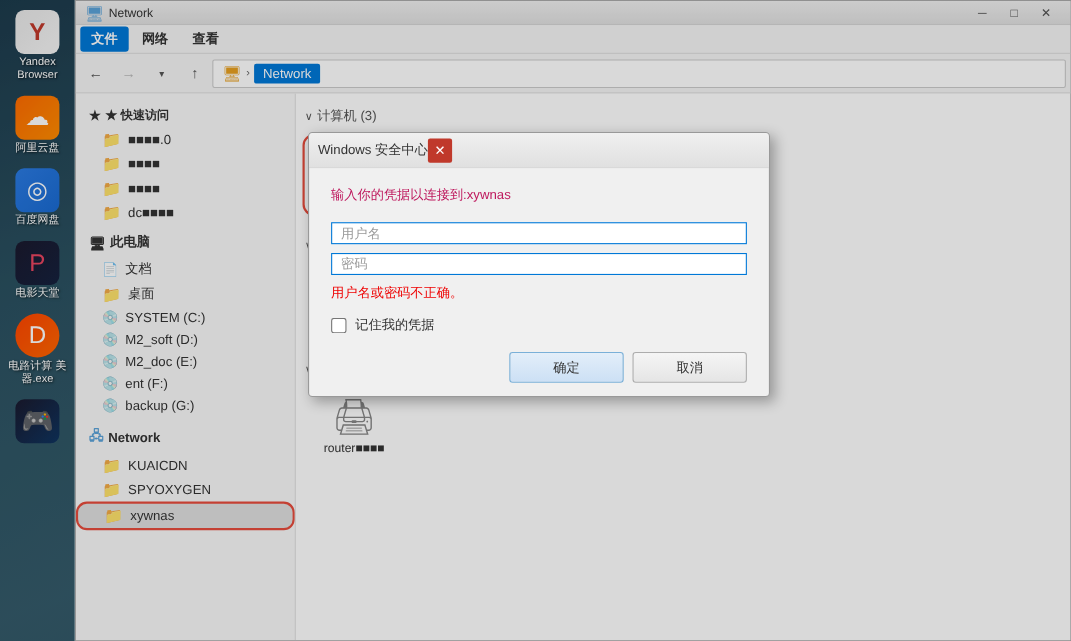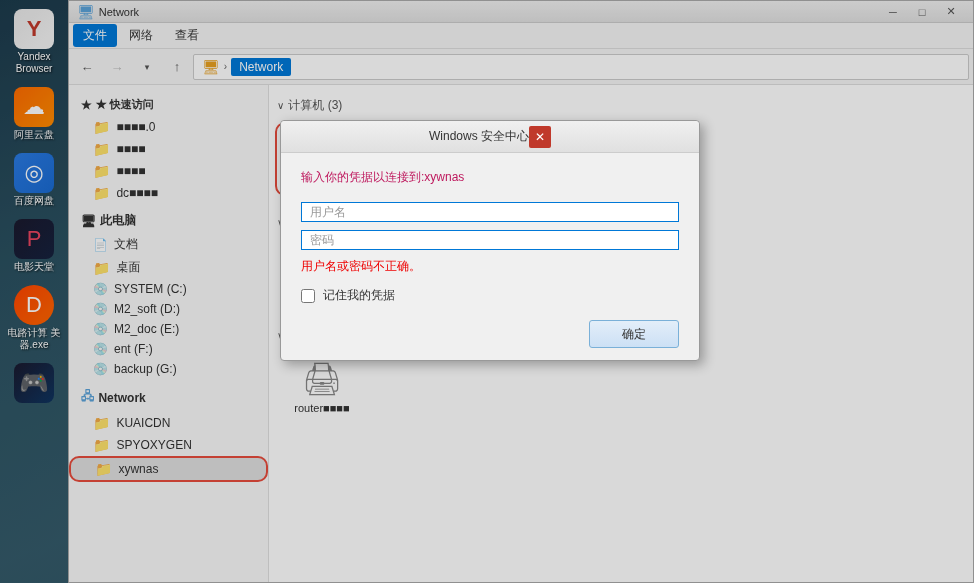--- a/index.html
+++ b/index.html
@@ -62,21 +62,21 @@
     #title-bar-left { display: flex; align-items: center; gap: 4px; }
     #title-bar-controls { display: flex; gap: 1px; }
     .tb-btn { width: 28px; height: 20px; border: none; background: transparent; cursor: pointer; font-size: 11px; color: #555; display: flex; align-items: center; justify-content: center; border-radius: 2px; }
 
     
     #menu-bar {
       height: 26px; background: #f5f5f5; display: flex; align-items: center;
       padding: 0 4px; border-bottom: 1px solid #ddd; gap: 2px;
     }
     .menu-item {
-      padding: 3px 10px; cursor: pointer; border-radius: 3px; font-size: 12px; color: #333;
+      padding: 3px 10px; cursor: pointer; border-radius: 3px; font-size: 12px; color: #333; font-weight: bold;
     }
     .menu-item.active { background: #0078d7; color: white; }
 
     
     #toolbar {
       height: 36px; background: #f5f5f5; display: flex; align-items: center;
       padding: 0 4px; border-bottom: 1px solid #ddd; gap: 2px;
     }
     .nav-btn {
       width: 28px; height: 28px; background: transparent; border: 1px solid transparent;
@@ -152,21 +152,21 @@
 
     #credentials-dialog {
       width: 420px; background: #f0f0f0; border: 1px solid #999;
       box-shadow: 4px 4px 12px rgba(0,0,0,0.3); border-radius: 4px;
       position: absolute; top: 120px; left: 280px;
     }
 
     #dialog-titlebar {
       height: 32px; background: linear-gradient(to bottom, #f0f0f0, #e0e0e0);
       display: flex; align-items: center; padding: 0 8px;
-      justify-content: center; border-bottom: 1px solid #ccc;
+      justify-content: flex-start; border-bottom: 1px solid #ccc;
       border-radius: 4px 4px 0 0;
     }
     #dialog-title-text { font-size: 12px; color: #333; font-weight: normal; }
     #dialog-close-btn {
       width: 22px; height: 22px; background: #c0392b; border: none;
       color: white; cursor: pointer; border-radius: 2px; font-size: 12px;
       display: flex; align-items: center; justify-content: center;
     }
 
     #dialog-body {
@@ -188,21 +188,21 @@
     }
     #remember-checkbox { width: 14px; height: 14px; cursor: pointer; }
     #remember-label { font-size: 12px; color: #333; }
 
     #error-text { color: #e00; font-size: 12px; margin-bottom: 12px; }
 
     #dialog-buttons {
       display: flex; gap: 8px; justify-content: flex-end; padding-top: 4px;
     }
     .dialog-btn {
-      width: 90px; height: 28px; border: 1px solid #adadad;
+      width: 104px; height: 28px; border: 1px solid #adadad;
       background: linear-gradient(to bottom, #f5f5f5, #e5e5e5);
       cursor: pointer; font-size: 12px; color: #333; border-radius: 3px;
     }
     .dialog-btn.primary { background: linear-gradient(to bottom, #e3eef9, #cce0f5); border-color: #7ab0d8; }
 
     
     #watermark {
       position: absolute; bottom: 6px; right: 80px;
       font-size: 10px; color: rgba(255,255,255,0.6);
     }
@@ -428,19 +428,20 @@
 
         <div id="error-text">用户名或密码不正确。</div>
 
         <div id="remember-row">
           <input type="checkbox" id="remember-checkbox" style="">
           <label id="remember-label" for="remember-checkbox">记住我的凭据</label>
         </div>
 
         <div id="dialog-buttons">
           <button class="dialog-btn primary">确定</button>
+          <button class="dialog-btn">取消</button>
         </div>
       </div>
     </div>
   </div>
 
   <div id="watermark">值 什么居好?</div>
 </div>
 
 </body></html>

